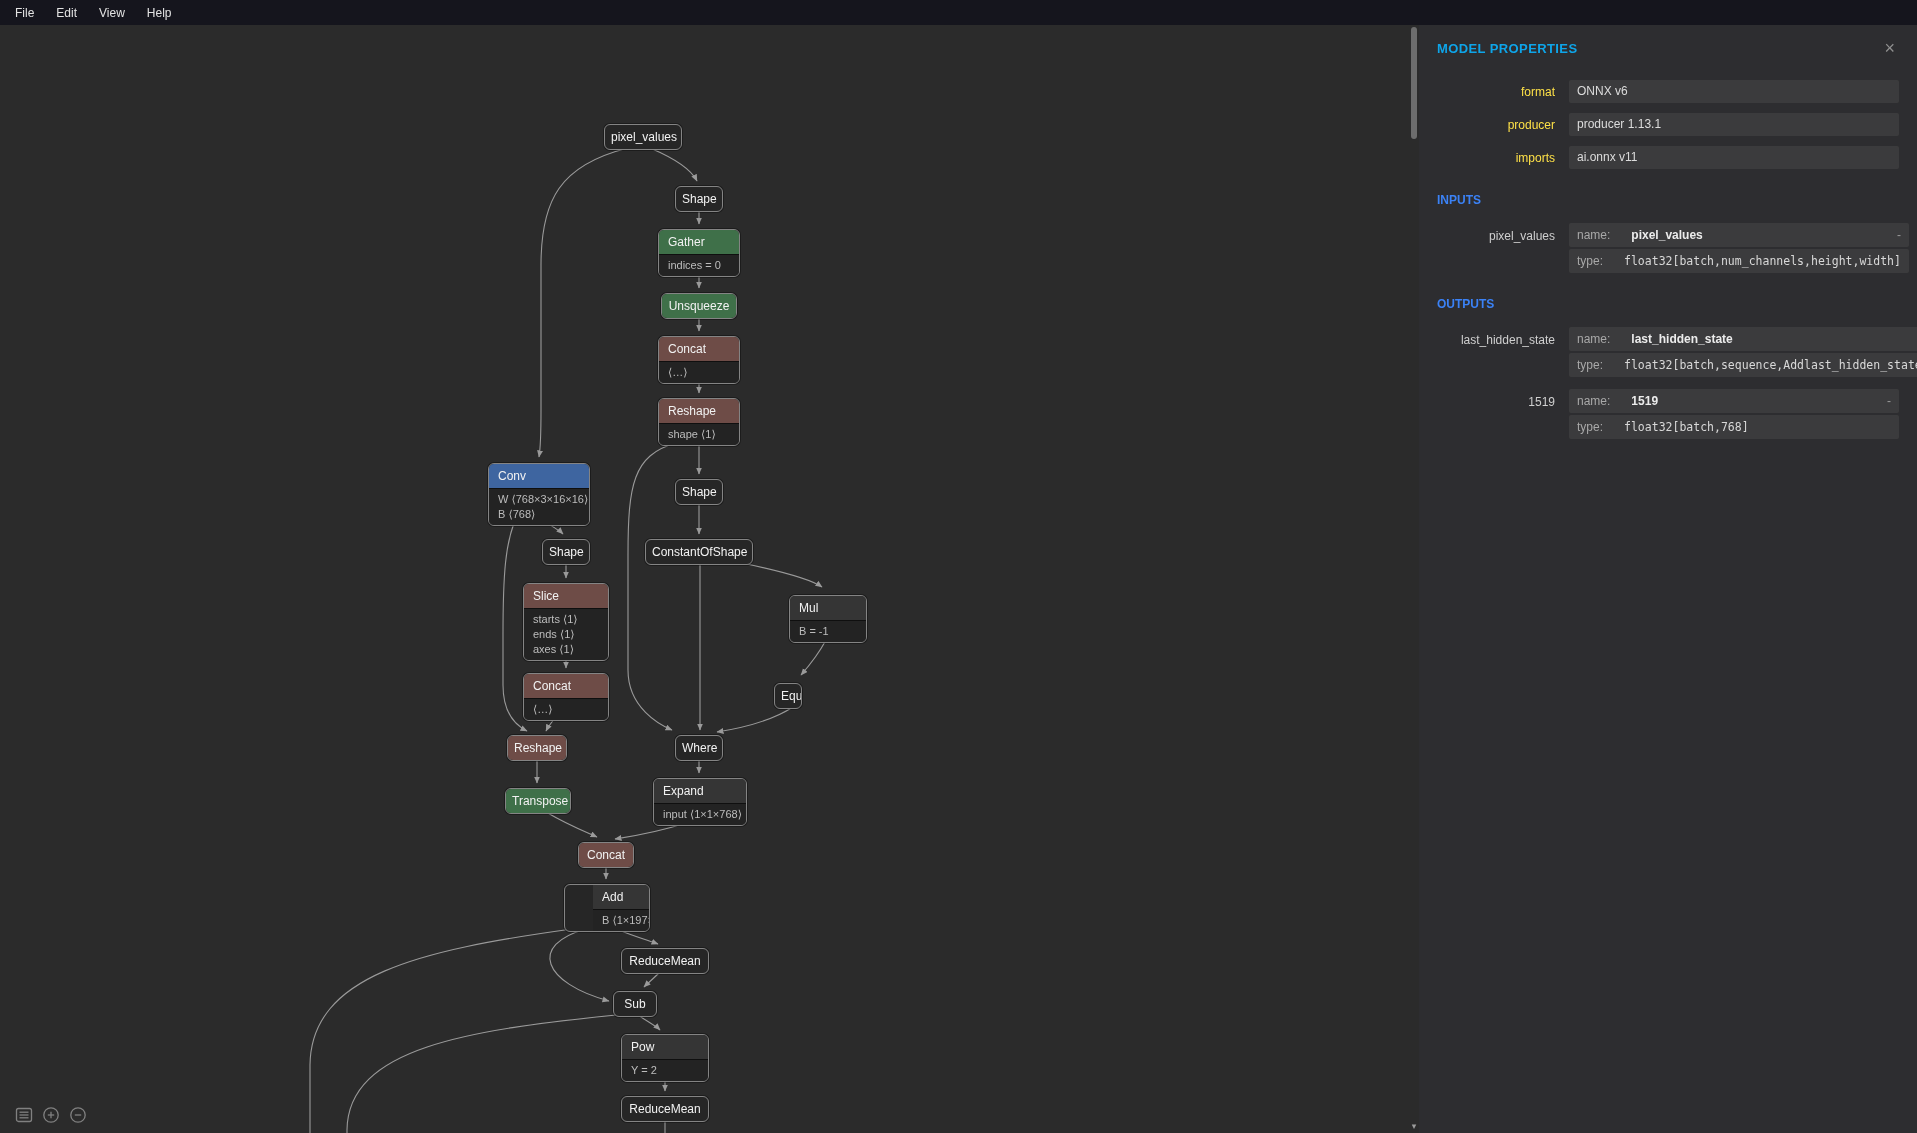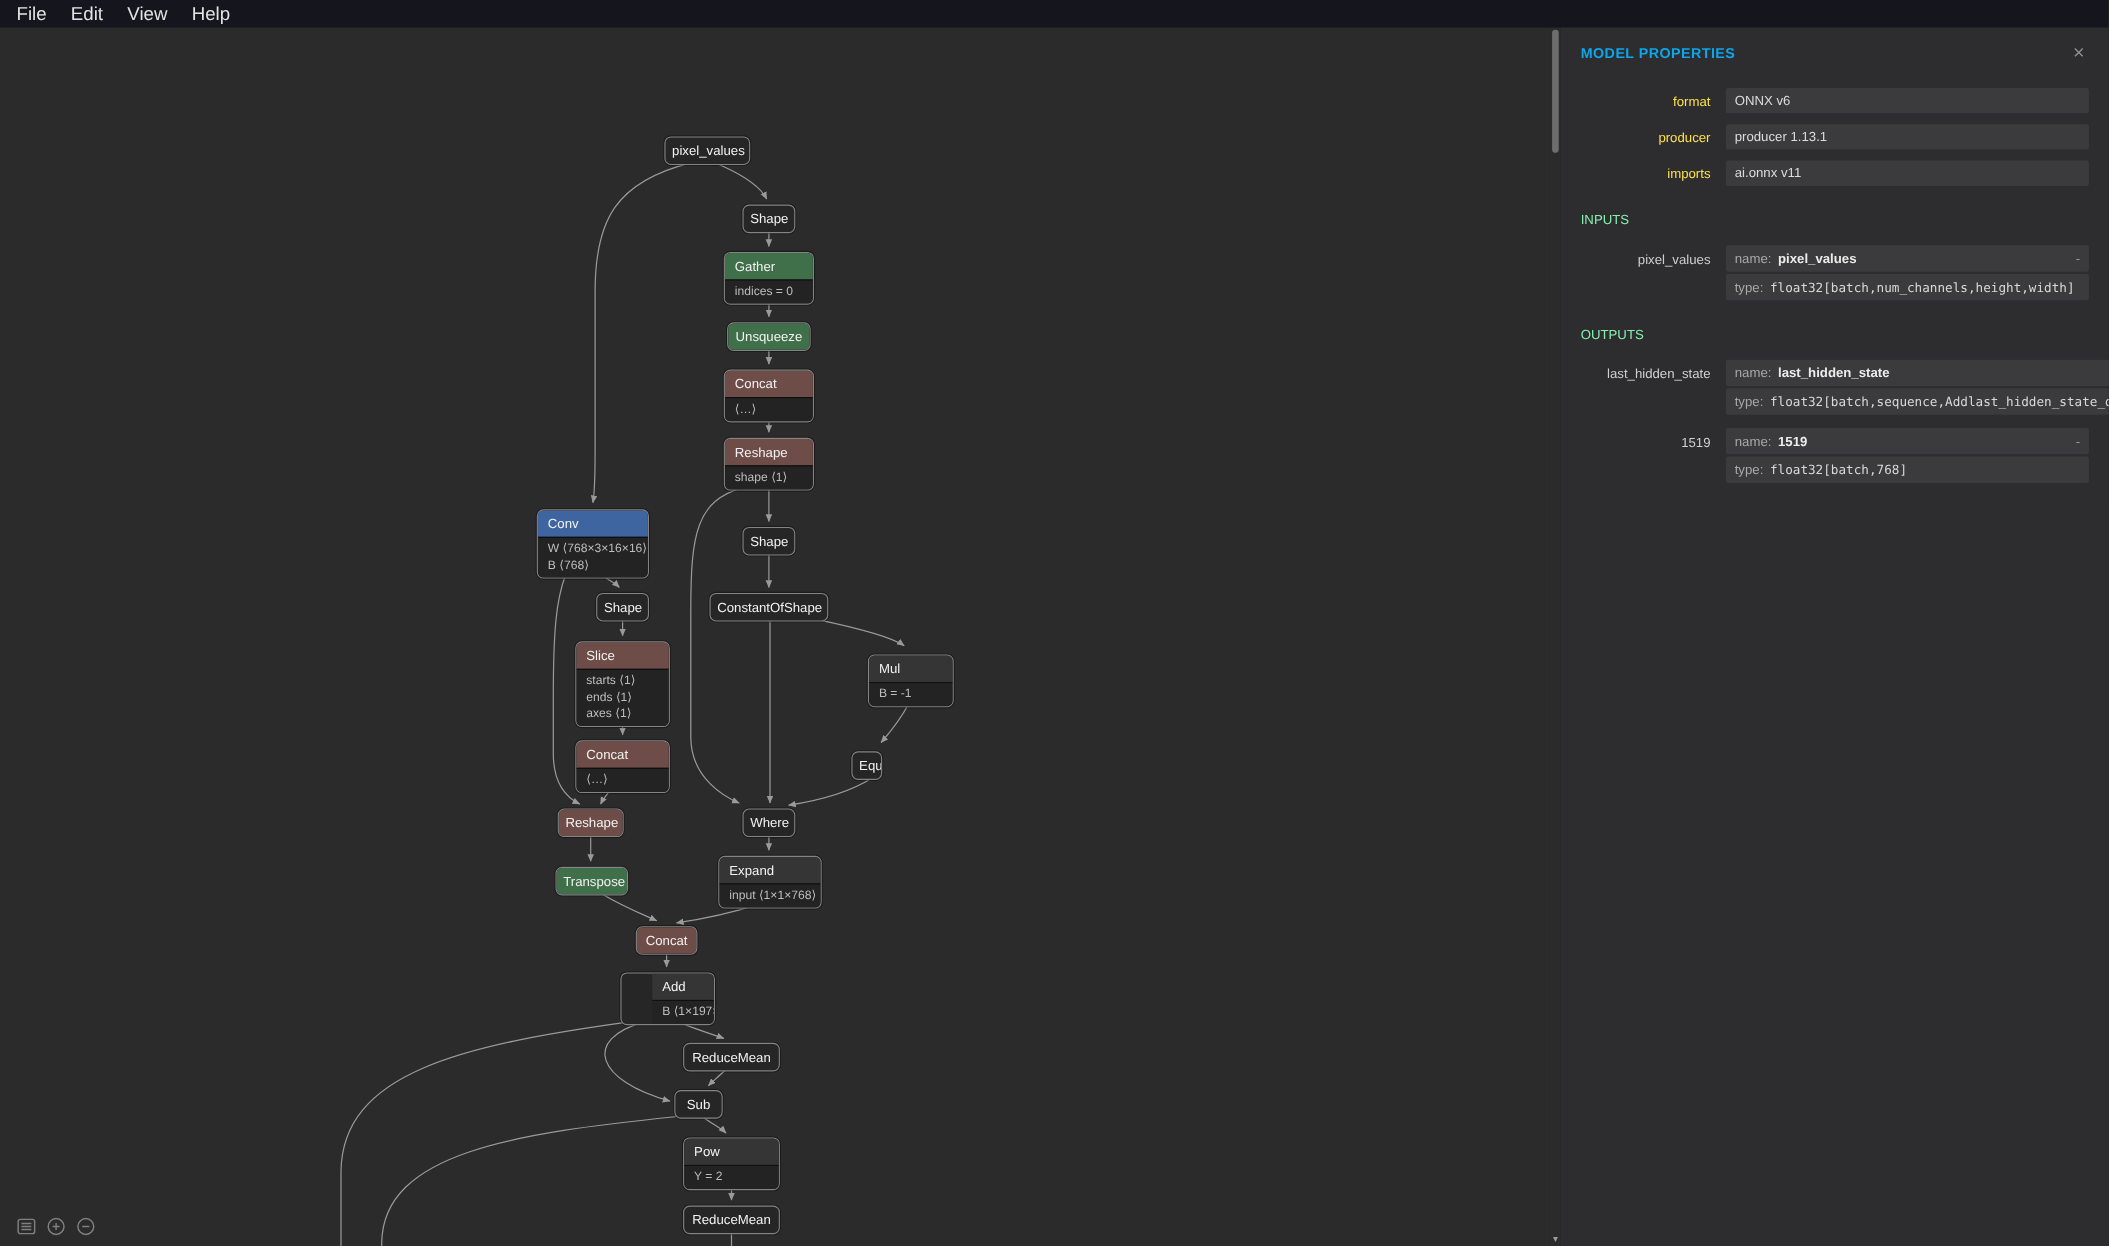--- a/index.html
+++ b/index.html
@@ -4,21 +4,21 @@
 <style>
   html,body{margin:0;padding:0;}
   body{
     width:1917px;height:1133px;position:relative;overflow:hidden;
     background:#2b2b2b;font-family:"Liberation Sans",sans-serif;color:#e8e8e8;
     -webkit-font-smoothing:antialiased;
   }
   
   .menubar{position:absolute;top:0;left:0;right:0;height:25px;background:#15151d;
     display:flex;align-items:center;padding:0 4px;z-index:30;}
-  .menu-item{font-size:17px;color:#e3e3e3;padding:0 11px;height:100%;
+  .menu-item{font-size:12px;color:#e3e3e3;padding:0 11px;height:100%;
     display:flex;align-items:center;cursor:default;}
   
   .canvas{position:absolute;top:25px;left:0;width:1409px;height:1108px;background:#2b2b2b;overflow:hidden;}
   svg.edges{position:absolute;top:0;left:0;}
   .edge{fill:none;stroke:#9a9a9a;stroke-width:1.1px;}
   .nodes{position:absolute;top:0;left:0;width:100%;height:100%;}
   .node{position:absolute;border:1px solid #848484;border-radius:6px;overflow:hidden;
     background:#262626;box-sizing:border-box;box-shadow:0 0 0 1px rgba(0,0,0,.35);}
   .node-header{height:24px;line-height:24px;font-size:12px;color:#f2f2f2;
     text-align:center;padding:0 6px;white-space:nowrap;}
@@ -41,26 +41,26 @@
   
   .sidebar{position:absolute;top:25px;left:1419px;width:498px;height:1108px;background:#2d2d30;
     box-sizing:border-box;padding:16px 18px;z-index:10;}
   .sidebar-header{display:flex;justify-content:space-between;align-items:flex-start;margin-bottom:24px;}
   .sidebar-title{font-size:13px;font-weight:bold;letter-spacing:.4px;color:#0ea5e9;}
   .close-btn{color:#8f8f8f;font-size:18px;line-height:14px;cursor:pointer;padding:0 4px;}
   .prop-row{display:flex;align-items:center;margin-bottom:10px;}
   .prop-label{width:118px;text-align:right;font-size:12px;color:#fde047;padding-right:14px;flex:none;}
   .prop-value{flex:1;background:#3b3b3d;border-radius:2px;font-size:12px;color:#dcdcdc;
     padding:4px 8px;min-height:15px;}
-  .section-header{font-size:12px;font-weight:normal;color:#86efac;margin:24px 0 16px 0;}
+  .section-header{font-size:12px;font-weight:bold;color:#3b82f6;margin:24px 0 16px 0;}
   .io-item{display:flex;margin-bottom:12px;}
   .io-label{width:118px;text-align:right;font-size:12px;color:#cfcfcf;padding-right:14px;flex:none;padding-top:6px;}
   .io-detail{flex:1;display:flex;flex-direction:column;gap:2px;}
   .io-line{background:#3b3b3d;border-radius:2px;padding:5px 8px;font-size:12px;
-    display:flex;align-items:center;min-height:14px;}
+    display:flex;align-items:center;min-height:14px;gap:15px;}
   .io-key{color:#a8a8a8;margin-right:6px;}
   .io-name{font-weight:bold;color:#ececec;}
   .io-type{font-family:"DejaVu Sans Mono",monospace;color:#d8d8d8;font-size:11.5px;}
   .io-collapse{margin-left:auto;color:#9a9a9a;cursor:pointer;padding-left:8px;}
 </style>
 </head>
 <body>
 
 <div class="menubar">
   <span class="menu-item">File</span>

